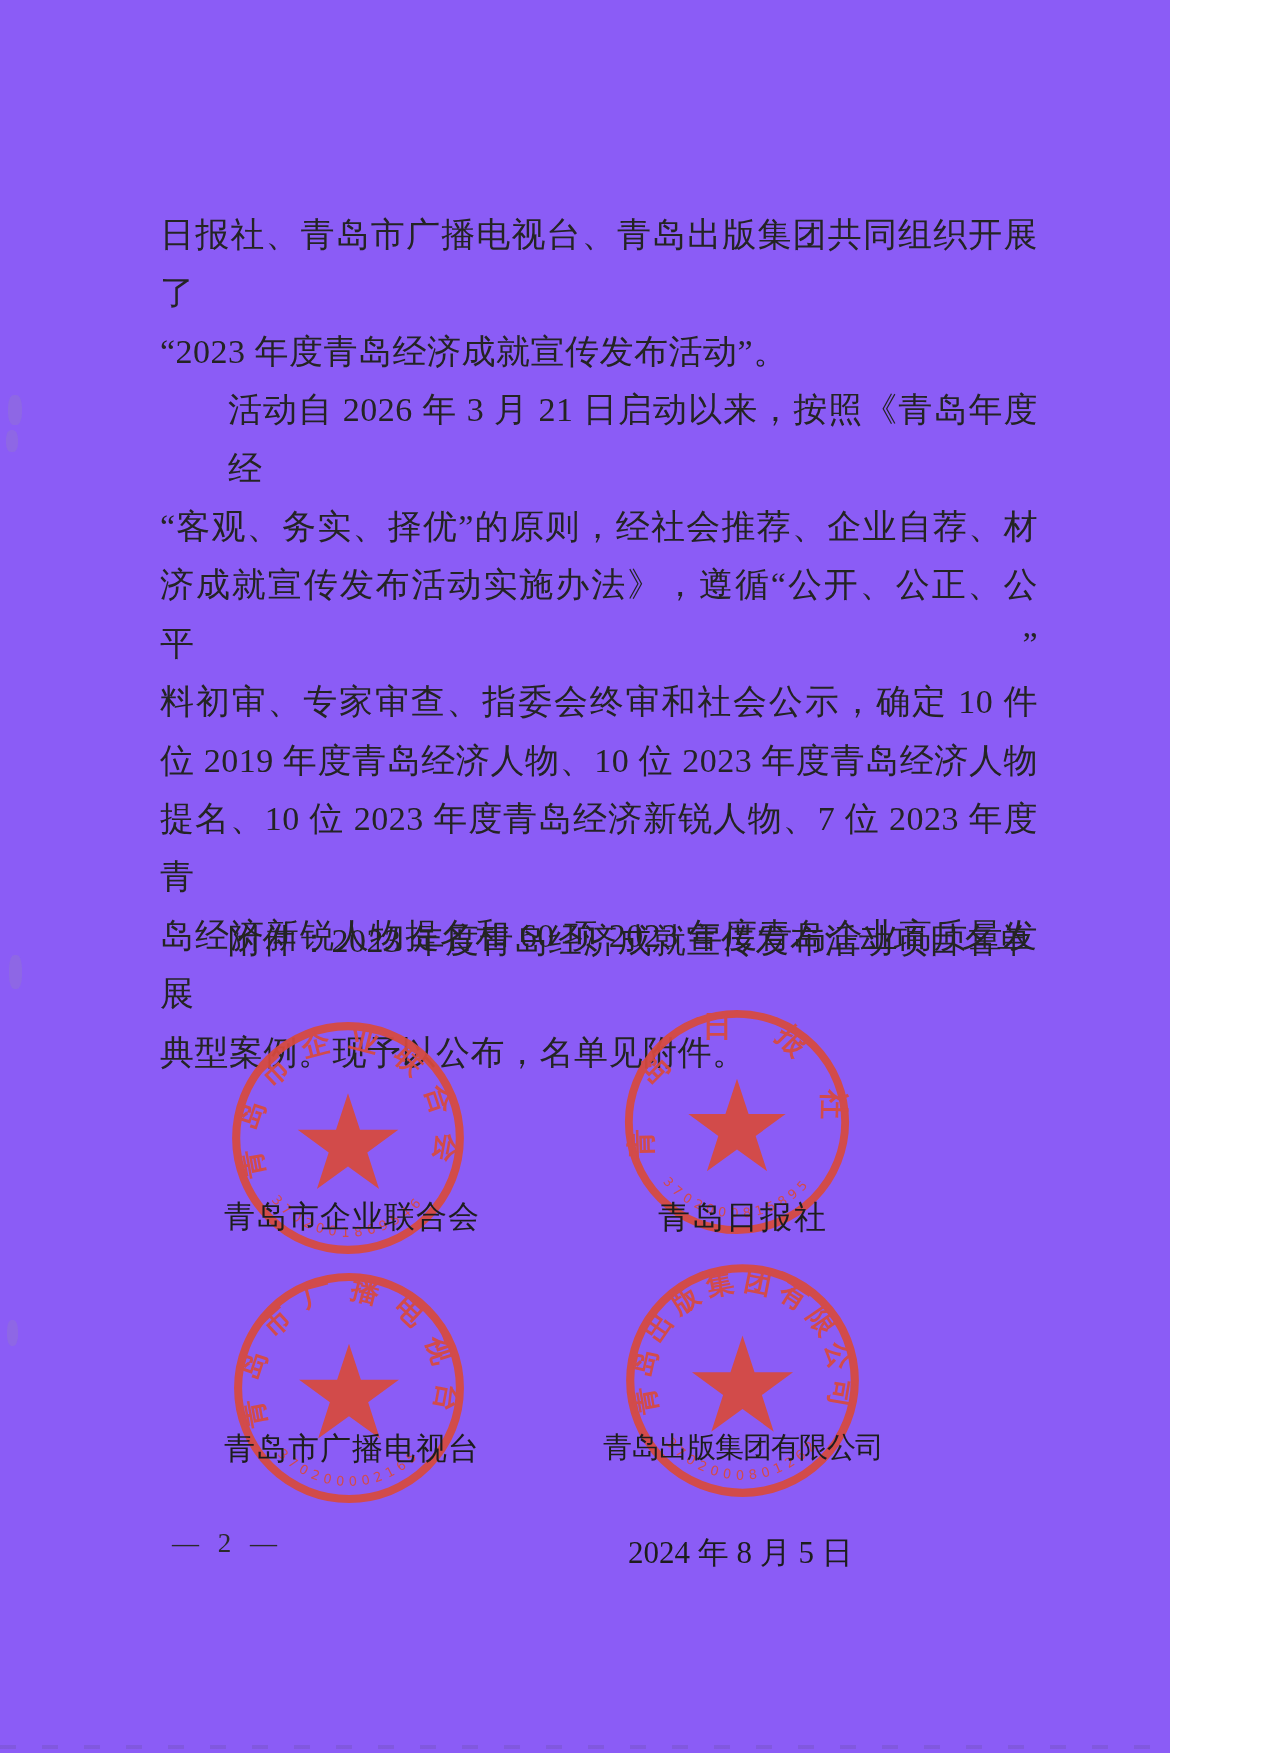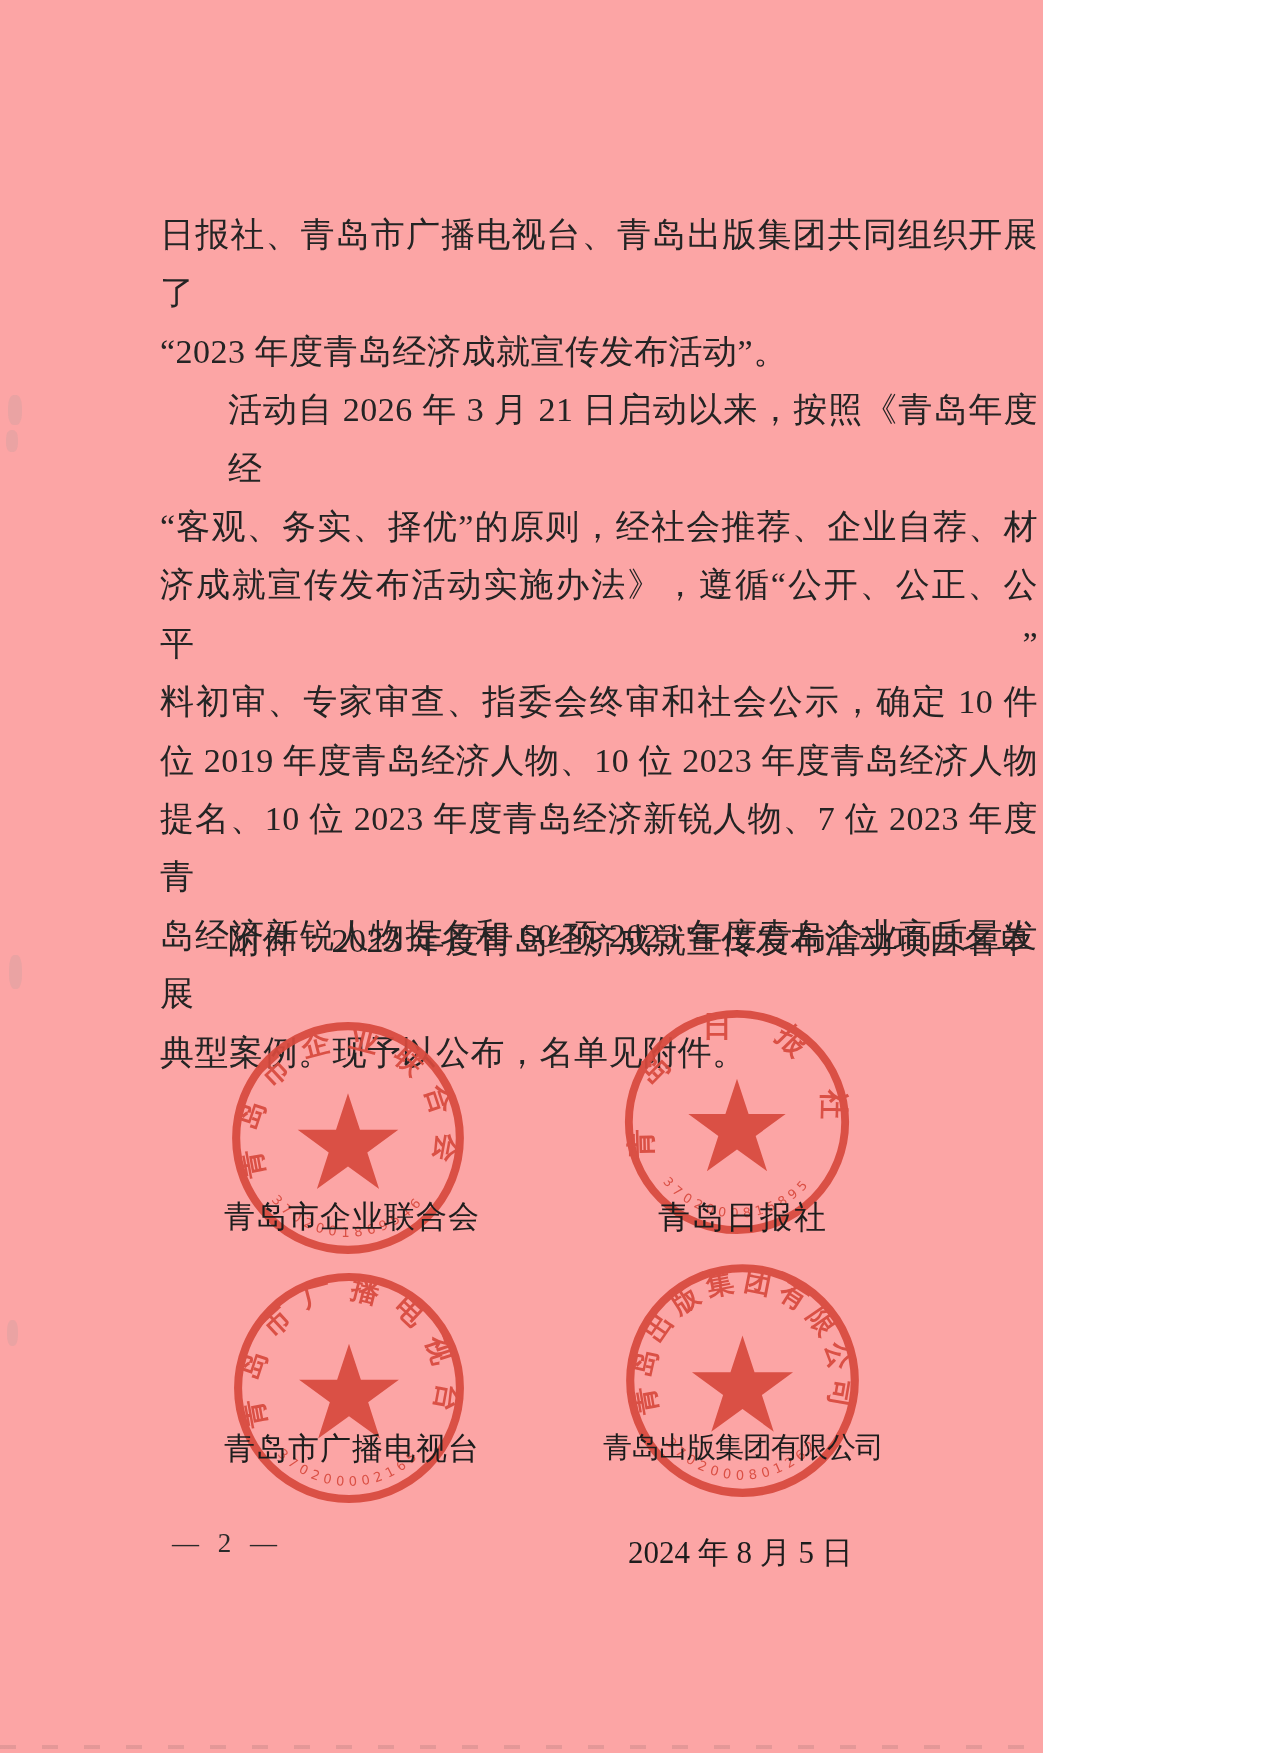--- a/index.html
+++ b/index.html
@@ -1,19 +1,19 @@
 <!DOCTYPE html>
 <html><head>
 <meta charset="utf-8">
 <style>
   html,body { margin:0; padding:0; background:#ffffff; }
   .page {
     position: relative;
-    width: 1043px; height: 1753px;
-    background: #fca5a5;
+    width: 1170px; height: 1753px;
+    background: #8b5cf6;
     overflow: hidden;
     font-family: "Liberation Serif", "DejaVu Serif", serif;
     color: #222222;
   }
   
   .textblock {
     position: absolute;
     left: 160px; top: 206px; width: 878px;
   }
   .bodyline {

